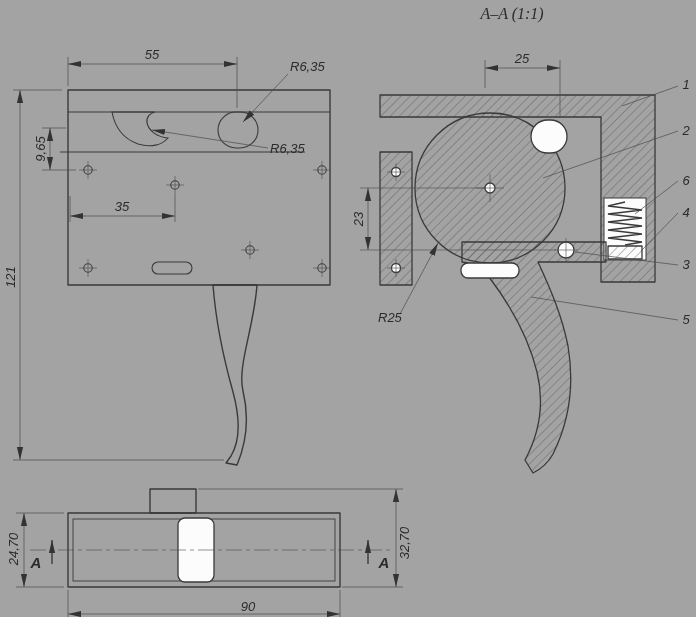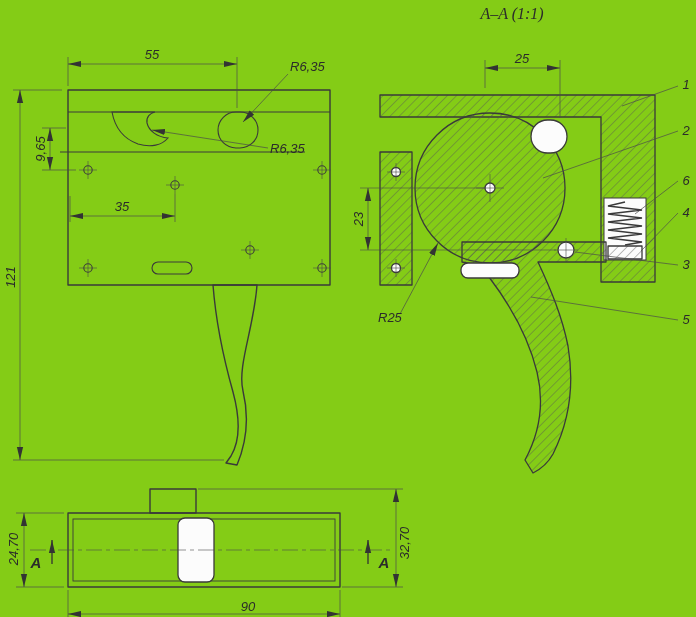--- a/index.html
+++ b/index.html
@@ -1,16 +1,16 @@
 <!DOCTYPE html>
 <html><head>
 <meta charset="utf-8">
 <style>
   html,body{margin:0;padding:0;background:#ffffff;}
-  .stage{position:relative;width:696px;height:617px;background:#84cc16;overflow:hidden;
+  .stage{position:relative;width:696px;height:617px;background:#a3a3a3;overflow:hidden;
          font-family:"Liberation Sans",sans-serif;}
   svg{position:absolute;left:0;top:0;}
   .outline{fill:none;stroke:#3a3a3a;stroke-width:1.4;stroke-linejoin:round;}
   .med{fill:none;stroke:#3a3a3a;stroke-width:1.1;}
   .thin{fill:none;stroke:#4a4a4a;stroke-width:0.7;}
   .ctr{fill:none;stroke:#4a4a4a;stroke-width:0.6;}
   .hatched{stroke:#3a3a3a;stroke-width:1.3;stroke-linejoin:round;}
   .white{fill:#fcfcfc;stroke:#3a3a3a;stroke-width:1.3;}
   .dim-text{font:italic 13px "Liberation Sans",sans-serif;fill:#2b2b2b;}
   .callout-text{font:italic 13px "Liberation Sans",sans-serif;fill:#2b2b2b;}

